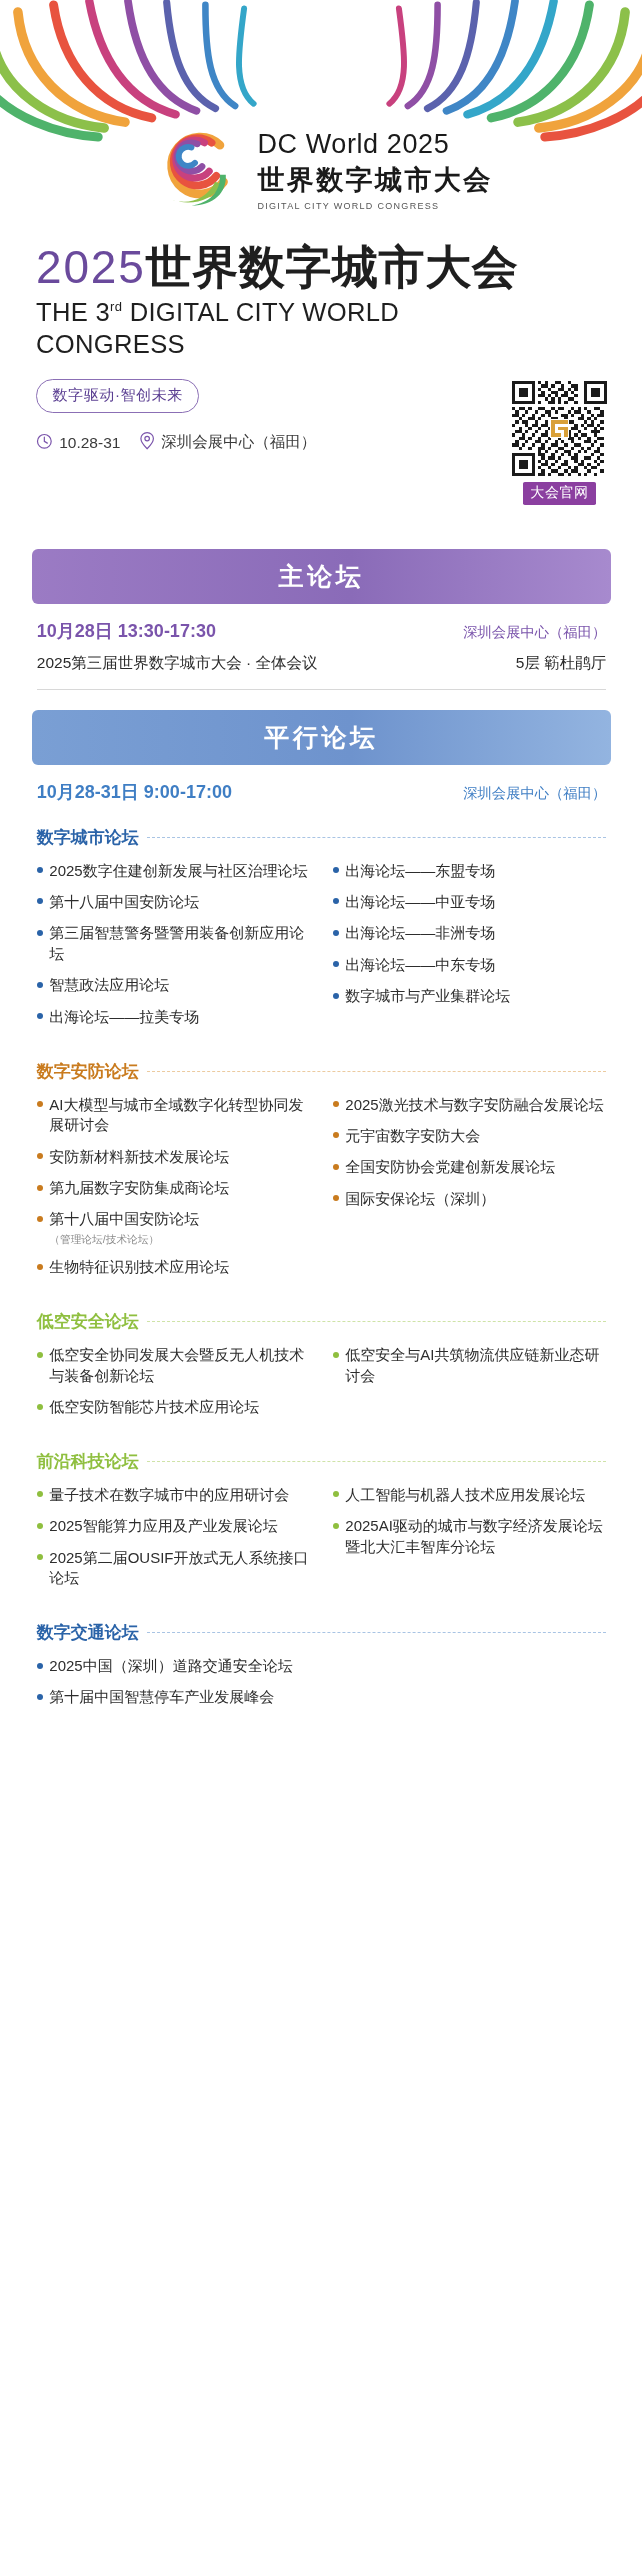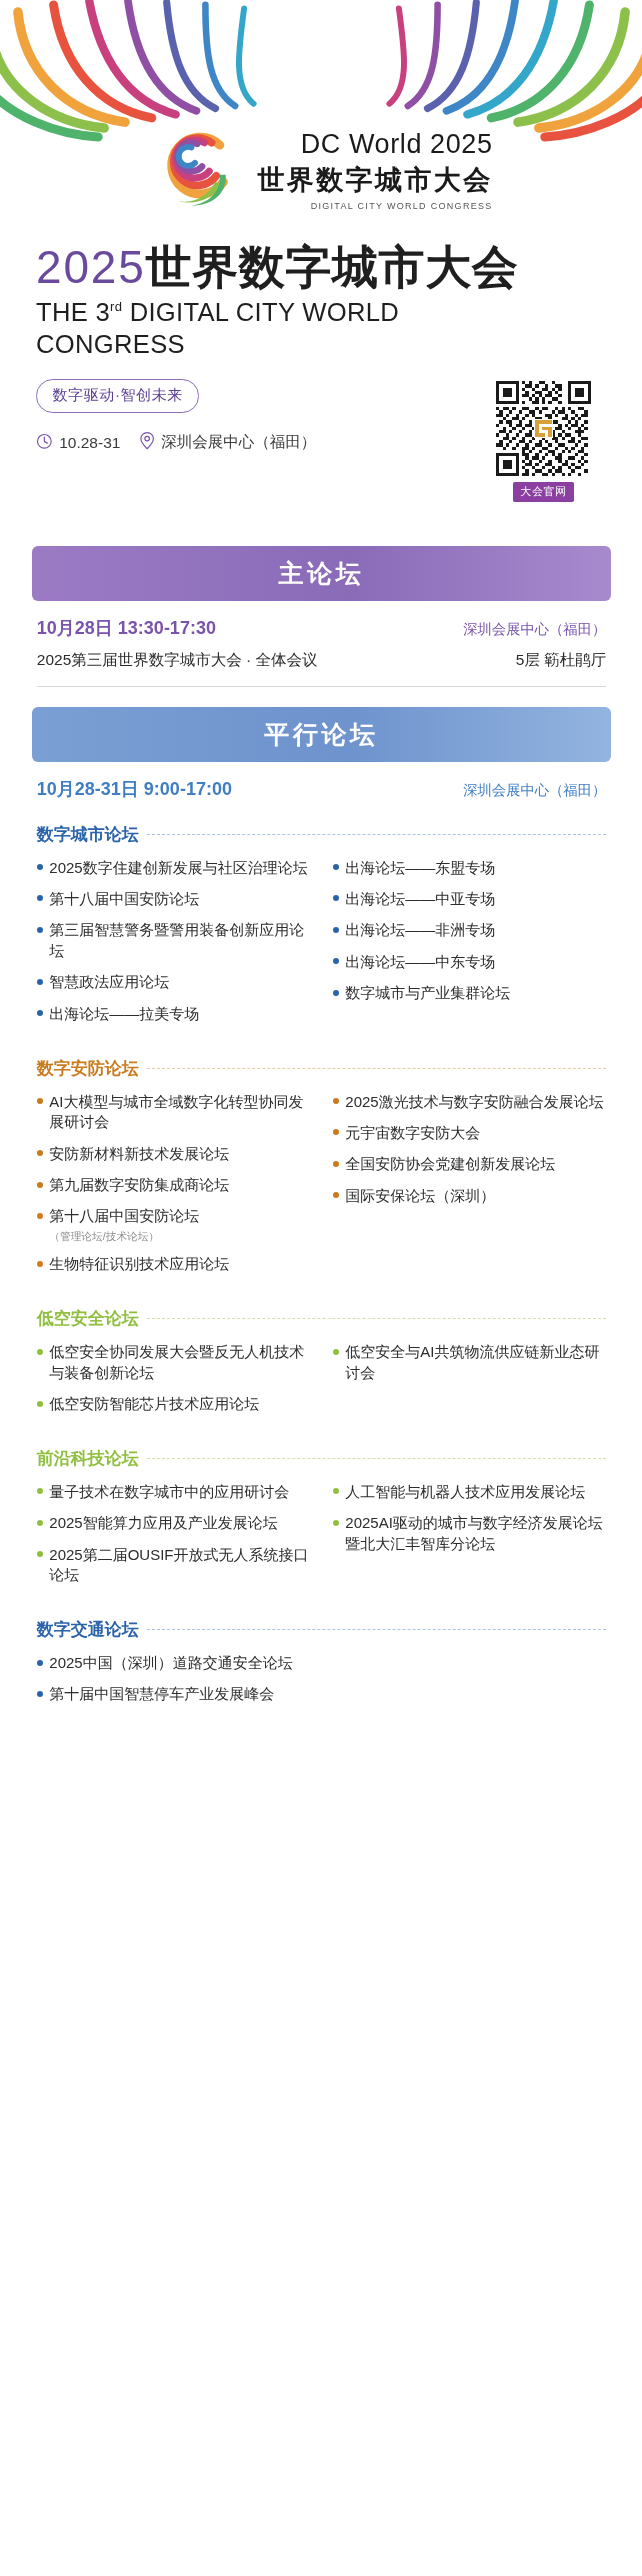--- a/index.html
+++ b/index.html
@@ -12,48 +12,48 @@
   }
   .page { width: 643px; position: relative; overflow: hidden; background:#fff; }
 
   
   .hero { position: relative; padding: 0 0 24px 0; background: #ffffff; }
   .hero-arcs { position: absolute; top: 0; left: 0; width: 643px; height: 280px; overflow: hidden; pointer-events:none;}
   .hero-inner { position: relative; z-index: 3; }
 
   .logo-wrap { display:flex; justify-content:center; align-items:center; padding-top: 125px; }
   .logo-mark { width: 90px; height: 90px; position: relative; }
-  .logo-text { margin-left: 17px; text-align: right; }
+  .logo-text { margin-left: 17px; }
   .logo-title-en { font-size: 27px; letter-spacing: 0.6px; color:#1a1a1a; font-weight:400; }
   .logo-title-cn { font-size: 27px; font-weight: 700; color:#1a1a1a; letter-spacing: 2.4px; margin-top: 1.2px;}
   .logo-sub-en { font-size: 9px; color:#555; letter-spacing: 1.3px; margin-top: 3px;}
 
   .title-block { padding: 26px 36px 0 36px; }
   .title-main { font-size: 46px; font-weight: 700; letter-spacing: 0.6px; line-height: 1.15; }
   .title-main .year { color:#6a4a9c; font-weight:400; letter-spacing: 1.8px;}
   .title-main .cn { color:#1f1f1f; }
   .title-en { font-size: 25.6px; color:#1f1f1f; font-weight:400; letter-spacing: 0.3px; line-height:1.25; margin-top: 3px; }
   .title-en sup { font-size: 13px; vertical-align: super; }
 
-  .slogan-row { display:flex; align-items:flex-start; justify-content:space-between; padding: 18px 52px 0 36px; }
+  .slogan-row { display:flex; align-items:flex-start; justify-content:space-between; padding: 18px 36px 0 36px; }
   .slogan-left { flex: 1; }
   .slogan-pill {
     display:inline-block; border:1px solid #8b6fb5; color:#5b3f92;
     border-radius: 16.7px; padding: 6.5px 15.5px; font-size: 15px; letter-spacing: 0.6px;
     background: #fff;
   }
   .meta-row { display:flex; align-items:center; gap: 20px; margin-top: 19px; }
   .meta-item { display:flex; align-items:center; gap: 6.5px; font-size: 15.5px; color:#3a3a3a;}
   .meta-item svg { flex: none; }
 
   .qr-box { width: 95px; flex:none; text-align:center; margin-top: 2.4px;}
   .qr-img { width: 95px; height: 95px; background:#fff; }
   .qr-cap {
     margin-top: 3.6px; display:inline-block; background:#8b3fa0; color:#fff;
-    font-size: 11px; padding: 2.4px 7.1px; border-radius: 1.8px; letter-spacing:0.6px;
+    font-size: 14px; padding: 2.4px 7.1px; border-radius: 1.8px; letter-spacing:0.6px;
   }
 
   
   .section { padding: 0 32px; }
   .banner {
     margin: 20px 0 0 0; height: 55px; border-radius: 6px;
     display:flex; align-items:center; justify-content:center;
     color:#fff; font-size: 25px; font-weight: 700; letter-spacing: 3.6px;
   }
   .banner.purple { background: linear-gradient(90deg,#9b7bc4 0%, #8a6bb8 55%, #a78ace 100%); }

